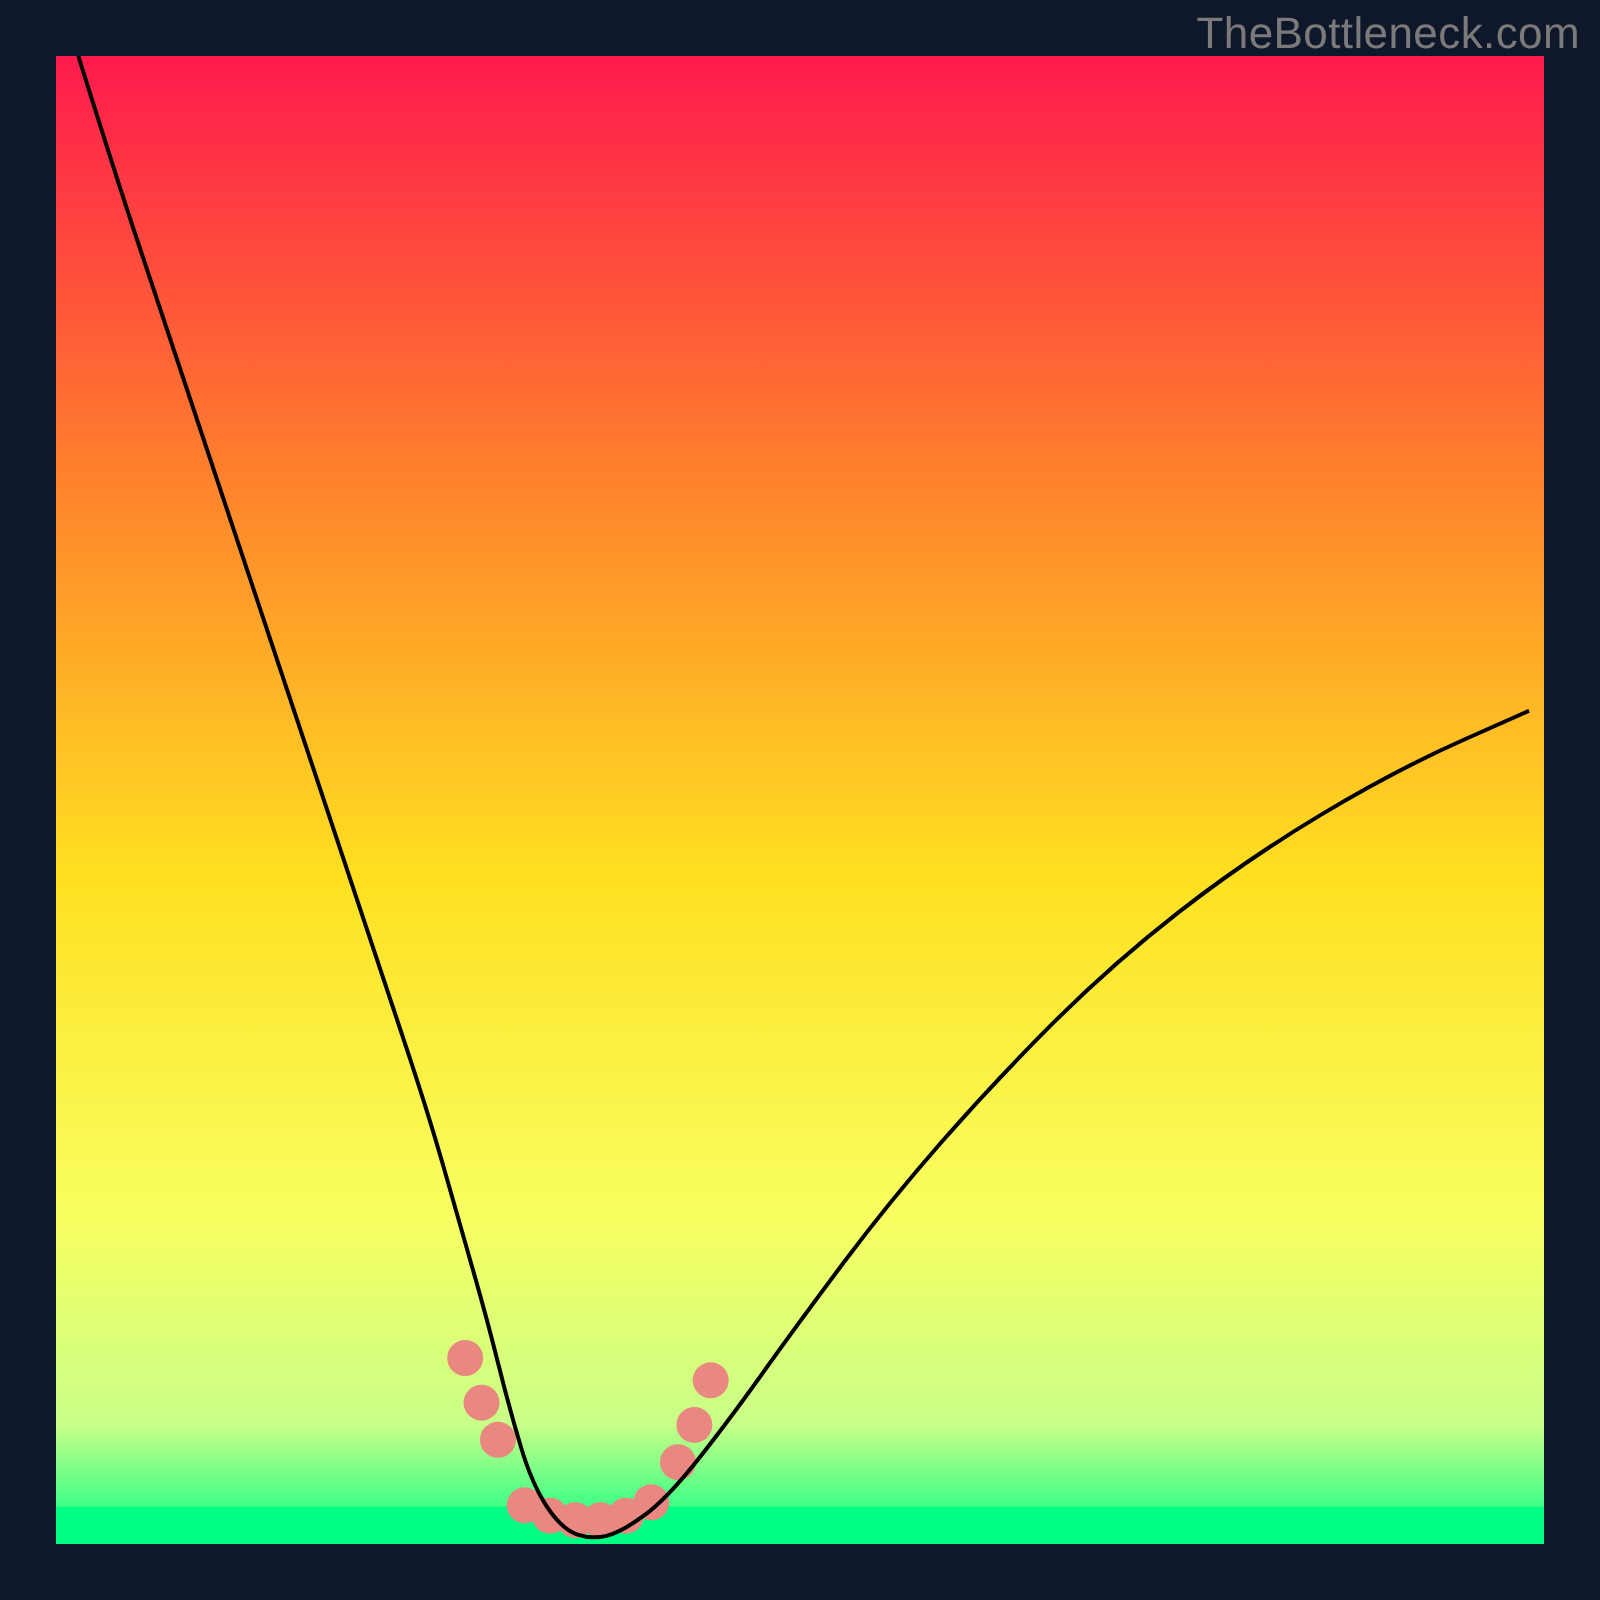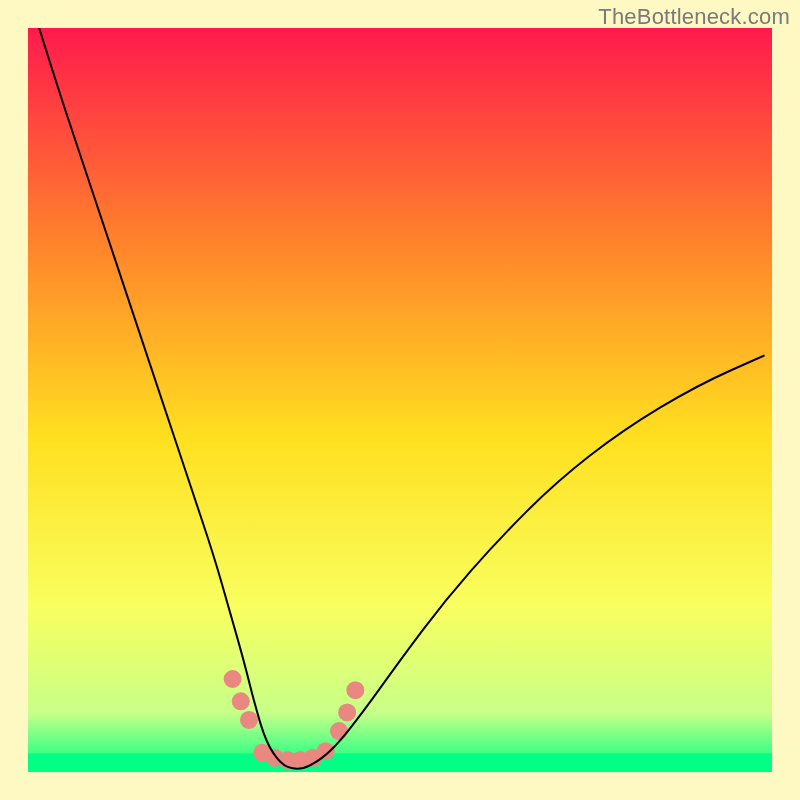--- a/index.html
+++ b/index.html
@@ -8,21 +8,21 @@
     width: 800px;
     height: 800px;
     background: #000;
     overflow: hidden;
     font-family: Arial, Helvetica, sans-serif;
   }
   .frame {
     position: relative;
     width: 800px;
     height: 800px;
-    background: #fef9c3;
+    background: #0f172a;
   }
   .plot-area {
     position: absolute;
     left: 28px;
     top: 28px;
     width: 744px;
     height: 744px;
     overflow: hidden;
   }
   .watermark {

